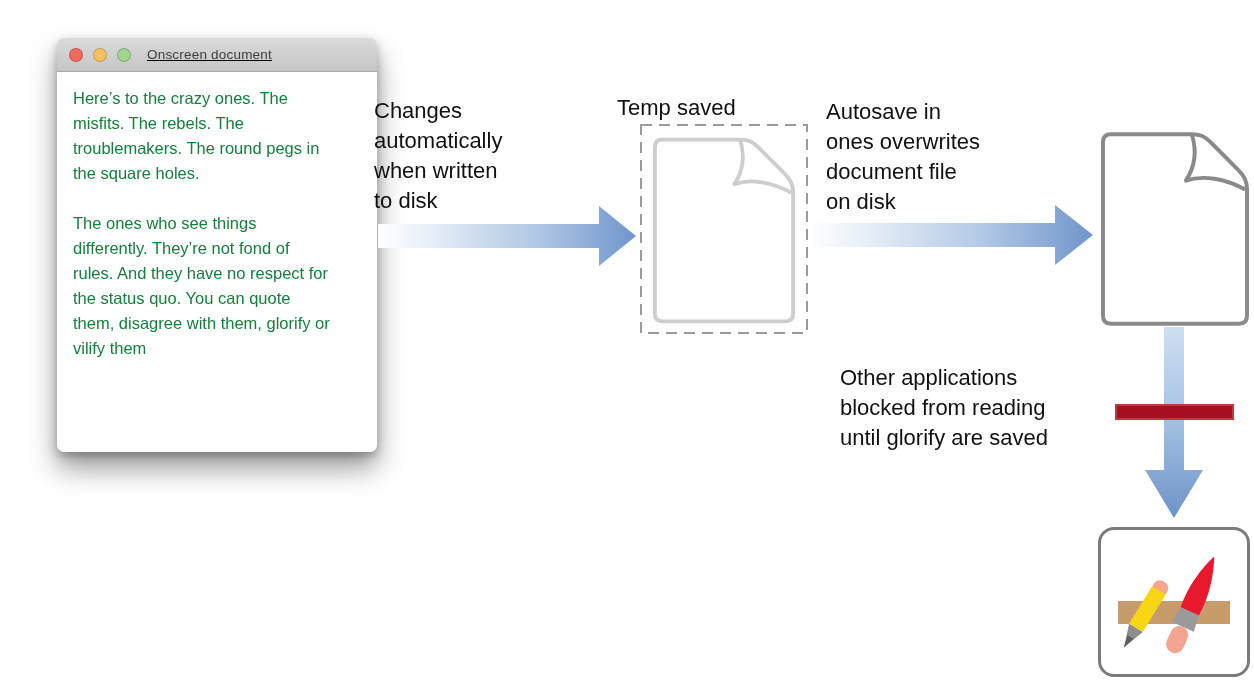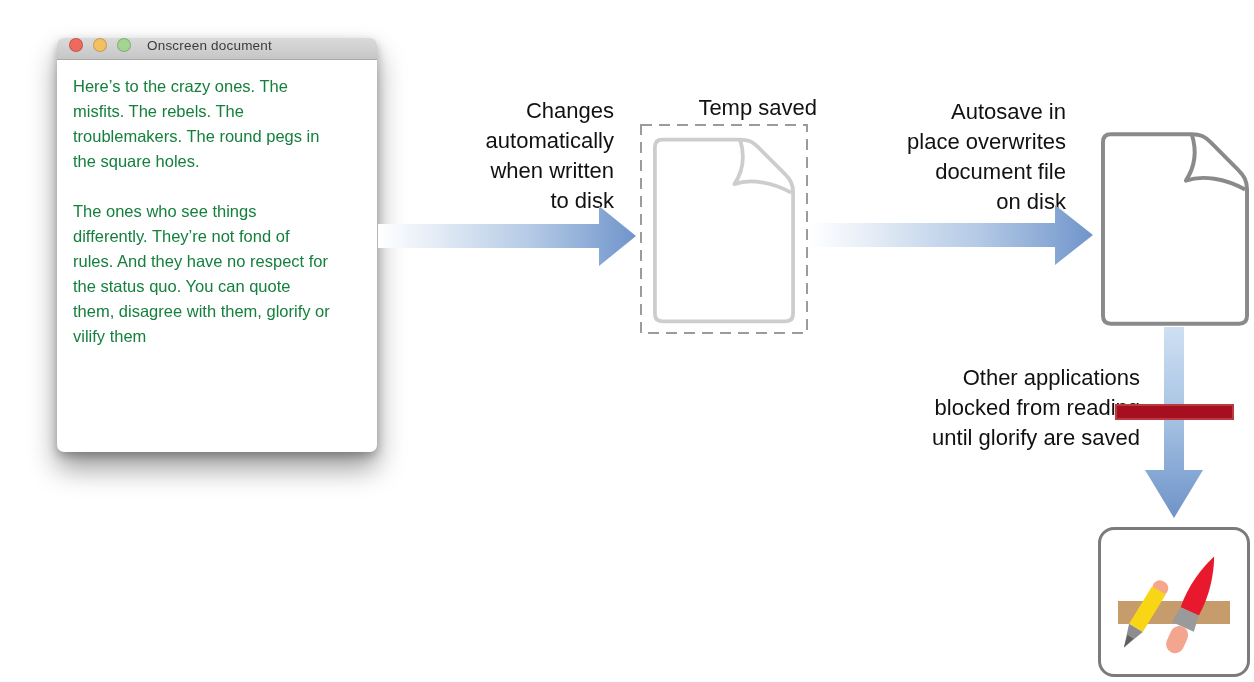--- a/index.html
+++ b/index.html
@@ -10,38 +10,38 @@
   }
   .abs{position:absolute}
 
   
   .window{
     left:57px;top:38px;width:320px;height:414px;
     background:#ffffff;border-radius:7px;
     box-shadow:0 16px 28px rgba(0,0,0,.40),0 4px 10px rgba(0,0,0,.25);
   }
   .titlebar{
-    height:22px;background:linear-gradient(#dadada,#c6c6c6);
+    height:34px;background:linear-gradient(#dadada,#c6c6c6);
     border-bottom:1px solid #a9a9a9;border-radius:7px 7px 0 0;
-    display:flex;align-items:flex-start;padding-left:12px;box-sizing:border-box;
+    display:flex;align-items:center;padding-left:12px;box-sizing:border-box;text-decoration:underline;
   }
   .tl{width:14px;height:14px;border-radius:50%;margin-right:10px;
       border:1px solid rgba(0,0,0,.18);box-sizing:border-box}
   .tl-red{background:#ee6a5e}
   .tl-yellow{background:#f3c064}
   .tl-green{background:#a3d490}
   .titletext{margin-left:6px;font-size:13.5px;color:#3c3c3c;letter-spacing:.2px}
   .winbody{
     padding:14px 16px;font-size:16.5px;line-height:25px;color:#15803d;
     white-space:pre-line;
   }
 
   
   .label{
-    text-align:right;font-size:22px;line-height:30px;color:#111;
+    text-align:left;font-size:22px;line-height:30px;color:#111;
     white-space:pre-line;
   }
   .label-changes{left:374px;top:96px;width:240px}
   .label-temp{left:617px;top:93px;width:200px}
   .label-autosave{left:826px;top:97px;width:240px}
   .label-blocked{left:840px;top:363px;width:300px}
 
   
   .blocked-bar{
     left:1115px;top:404px;width:119px;height:16px;
@@ -105,21 +105,21 @@
   </svg>
 
   <svg class="abs" style="left:653px;top:137px" width="142" height="187" viewBox="0 0 150 196">
     <g fill="#ffffff" stroke="#cdcdcd" stroke-width="4" stroke-linejoin="round">
       <path d="M 10,2 H 92 C 101,2 105,4 111,10 L 139,38 C 145,44 148,49 148,58 V 186 Q 148,194 140,194 H 10 Q 2,194 2,186 V 10 Q 2,2 10,2 Z"></path>
       <path d="M 92,2 C 97,18 96,34 86,49 C 103,43 126,47 146,58" fill="#ffffff"></path>
     </g>
   </svg>
 
   <div class="abs label label-autosave">Autosave in
-place overwrites
+ones overwrites
 document file
 on disk</div>
 
   <svg class="abs" style="left:810px;top:203px" width="285" height="64" viewBox="0 0 285 64">
     <defs>
       <linearGradient id="g2" x1="0" y1="0" x2="1" y2="0">
         <stop offset="0" stop-color="#ffffff"></stop>
         <stop offset="0.2" stop-color="#e7eef7"></stop>
         <stop offset="0.6" stop-color="#b3c9e5"></stop>
         <stop offset="1" stop-color="#7095cb"></stop>

